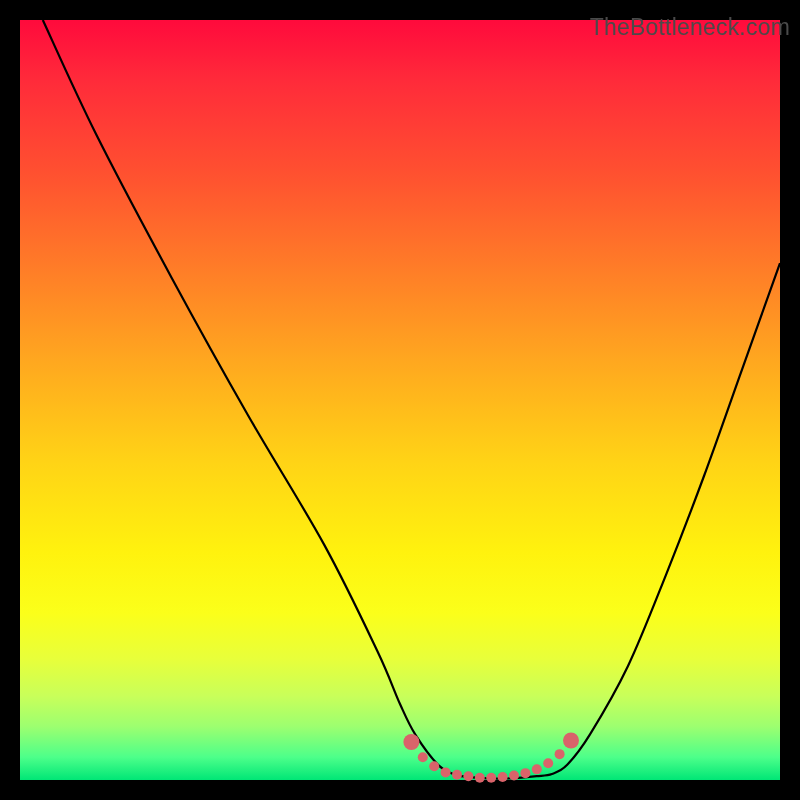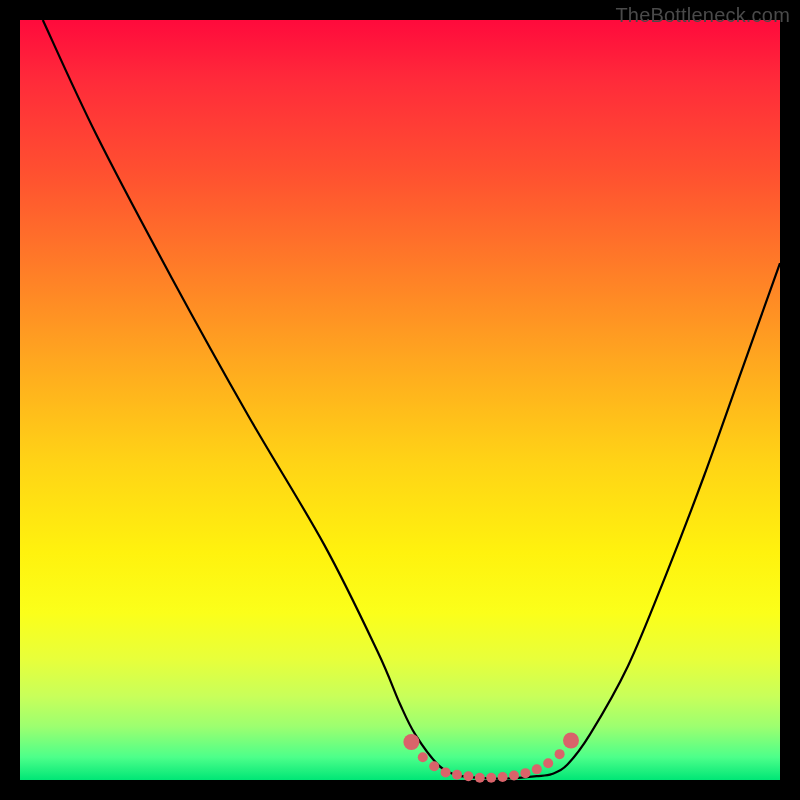--- a/index.html
+++ b/index.html
@@ -34,24 +34,24 @@
       #fbff1a 78%,
       #e8ff3a 84%,
       #c8ff5a 89%,
       #9cff70 93%,
       #4dff8a 97%,
       #00e676 100%
     );
   }
   .watermark {
     position: absolute;
-    top: 4px;
+    top: 14px;
     right: 10px;
     color: #4a4a4a;
-    font-size: 20px;
+    font-size: 23px;
     font-weight: 500;
     letter-spacing: 0.2px;
     user-select: none;
   }
   svg.curve {
     position: absolute;
     left: 20px;
     top: 20px;
     width: 760px;
     height: 760px;

